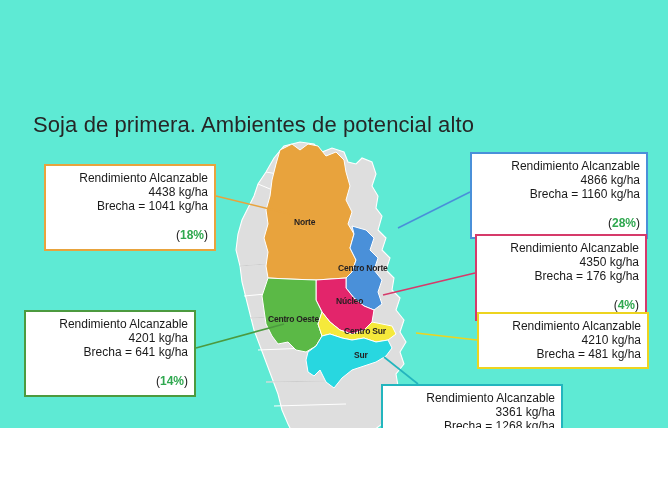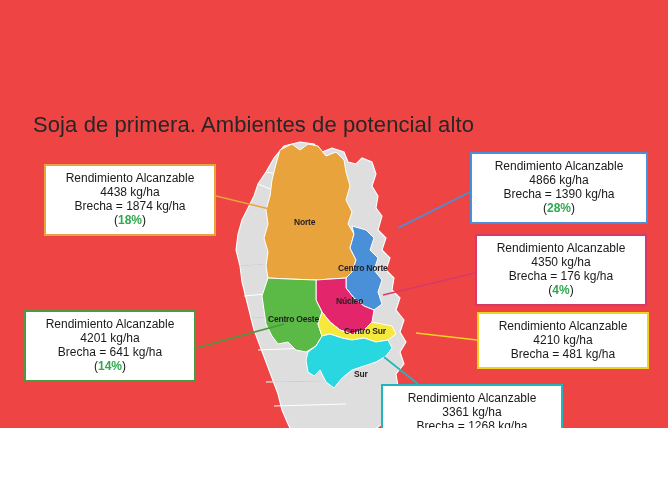--- a/index.html
+++ b/index.html
@@ -8,21 +8,21 @@
     padding: 0;
     background: #ffffff;
   }
   body {
     font-family: "Liberation Sans", sans-serif;
   }
   #slide {
     position: relative;
     width: 668px;
     height: 428px;
-    background: #ef4444;
+    background: #5eead4;
     overflow: hidden;
   }
   #slide-title {
     position: absolute;
     left: 33px;
     top: 112px;
     font-size: 22px;
     font-weight: 400;
     color: #262626;
     letter-spacing: 0.1px;
@@ -41,36 +41,37 @@
     top: 0;
     width: 668px;
     height: 483px;
     pointer-events: none;
   }
   .callout {
     position: absolute;
     background: #ffffff;
     border-style: solid;
     border-width: 2px;
-    text-align: center;
+    text-align: right;
     padding: 5px 6px 6px 6px;
     line-height: 1.18;
   }
   .callout .line {
     display: block;
     font-size: 12px;
     color: #1a1a1a;
     font-weight: 400;
     white-space: nowrap;
   }
   .callout .pct-line {
     display: block;
     font-size: 12px;
     color: #1a1a1a;
     white-space: nowrap;
+    margin-top: 15px;
   }
   .callout .pct {
     color: #2FA84F;
     font-weight: 600;
   }
   .callout .ast {
     color: #1a1a1a;
   }
   #callout-norte      { left: 44px;  top: 164px; width: 172px; border-color: #E8A33D; }
   #callout-centronorte{ left: 470px; top: 152px; width: 178px; border-color: #4A90D9; }
@@ -153,43 +154,43 @@
              L190,218 L180,224 L168,228 L156,232 L146,240 L138,250 L130,244 L124,232
              L118,238 L112,234 L110,222 L112,214 L120,208 Z"></path>
       </g>
     </svg>
 
     <span class="region-label" style="left:98px;  top:79px;">Norte</span>
     <span class="region-label" style="left:142px; top:125px;">Centro Norte</span>
     <span class="region-label" style="left:140px; top:158px;text-align:right;">Núcleo</span>
     <span class="region-label" style="left:72px;  top:176px;">Centro Oeste</span>
     <span class="region-label" style="left:148px; top:188px;">Centro Sur</span>
-    <span class="region-label" style="left:158px; top:212px;margin-top:19px;">Sur</span>
+    <span class="region-label" style="left:158px; top:212px;">Sur</span>
   </div>
 
   <svg id="connector-layer">
     <line x1="216" y1="196" x2="290" y2="214" stroke="#E8A33D" stroke-width="1.6"></line>
     <line x1="470" y1="192" x2="398" y2="228" stroke="#4A90D9" stroke-width="1.6"></line>
     <line x1="475" y1="273" x2="383" y2="295" stroke="#D63A6A" stroke-width="1.6"></line>
     <line x1="477" y1="340" x2="416" y2="333" stroke="#EDD41F" stroke-width="1.6"></line>
     <line x1="418" y1="384" x2="384" y2="357" stroke="#23B5BE" stroke-width="1.6"></line>
     <line x1="196" y1="348" x2="284" y2="324" stroke="#4C9A3F" stroke-width="1.6"></line>
   </svg>
 
   <div class="callout" id="callout-norte">
     <span class="line">Rendimiento Alcanzable</span>
     <span class="line">4438 kg/ha</span>
-    <span class="line">Brecha = 1874 kg/ha</span>
+    <span class="line">Brecha = 1041 kg/ha</span>
     <span class="pct-line">(<span class="pct">18%</span>)<span class="ast"></span></span>
   </div>
 
   <div class="callout" id="callout-centronorte">
     <span class="line">Rendimiento Alcanzable</span>
     <span class="line">4866 kg/ha</span>
-    <span class="line">Brecha = 1390 kg/ha</span>
+    <span class="line">Brecha = 1160 kg/ha</span>
     <span class="pct-line">(<span class="pct">28%</span>)<span class="ast"></span></span>
   </div>
 
   <div class="callout" id="callout-nucleo">
     <span class="line">Rendimiento Alcanzable</span>
     <span class="line">4350 kg/ha</span>
     <span class="line">Brecha = 176 kg/ha</span>
     <span class="pct-line">(<span class="pct">4%</span>)<span class="ast"></span></span>
   </div>
 

